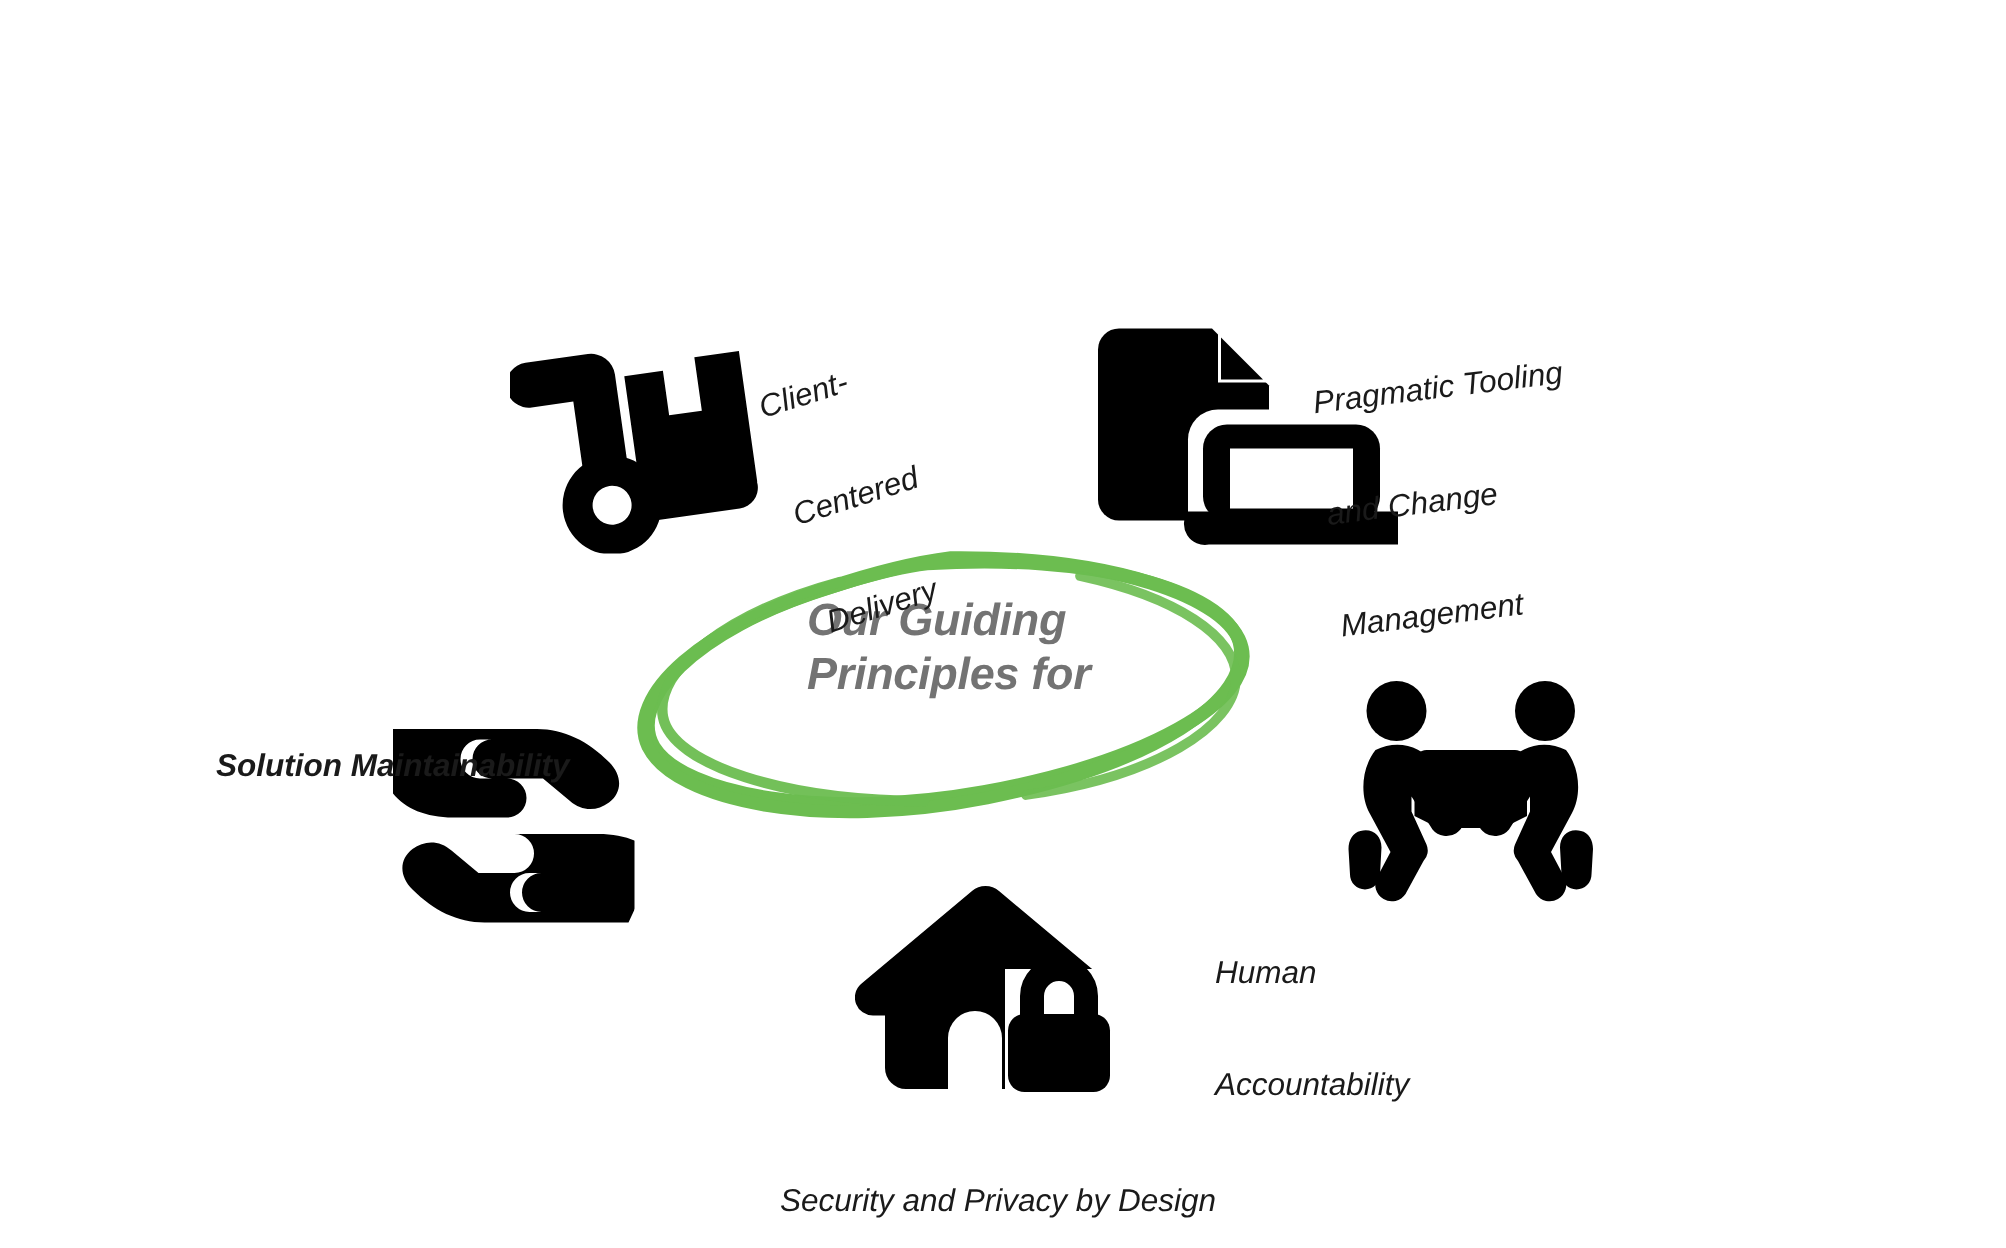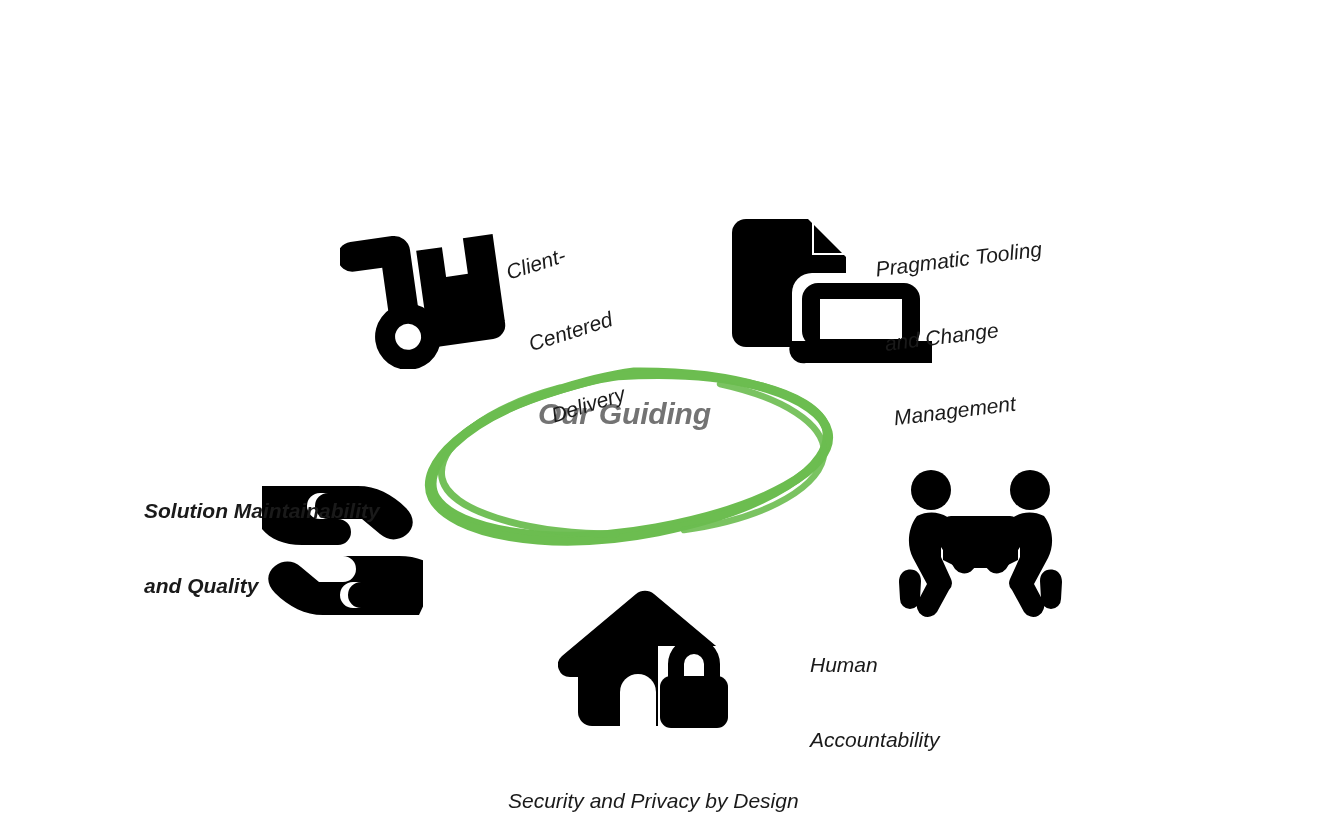--- a/index.html
+++ b/index.html
@@ -69,25 +69,25 @@
   #node-delivery .node-label { left: 156px; top: 13px; transform: rotate(-17.5deg); transform-origin: left top; }
 
   #node-tooling         { left: 716px; top: 195px;  width: 340px; height: 180px; }
   #node-tooling .node-icon   { left: 6px;  top: 20px; }
   #node-tooling .node-label  { left: 152px; top: 12px; transform: rotate(-7deg); transform-origin: left top; }
 
   #node-maintainability { left: 140px; top: 440px;  width: 300px; height: 200px; font-weight: bold; }
   #node-maintainability .node-icon  { left: 118px; top: 38px; }
   #node-maintainability .node-label { left: 4px;  top: 8px; }
 
-  #node-security        { left: 500px; top: 580px;  width: 330px; height: 190px; }
+  #node-security        { left: 512px; top: 580px;  width: 330px; height: 190px; }
   #node-security .node-icon   { left: 58px; top: 8px; }
   #node-security .node-label  { left: 8px;  top: 158px; }
 
-  #node-human           { left: 808px; top: 464px;  width: 300px; height: 200px; }
+  #node-human           { left: 808px; top: 448px;  width: 300px; height: 200px; }
   #node-human .node-icon   { left: 85px; top: 4px; }
   #node-human .node-label  { left: 2px;  top: 138px; }
 </style>
 </head>
 <body>
 
 <div class="canvas">
 
   <div class="hub">
     <svg class="hub-ellipse" viewBox="0 0 420 200">
@@ -115,20 +115,21 @@
         " opacity="0.95"></path>
         <path stroke-width="6.5" d="
           M 264 172
           C 350 160 404 126 404 94
           C 404 66 364 40 300 26
         " opacity="0.9"></path>
       </g>
     </svg>
     <div class="hub-text">
       <span class="ln">Our Guiding</span>
+      <span class="ln">Principles for</span>
     </div>
   </div>
 
   <div class="node" id="node-delivery">
     <svg class="node-icon" width="170" height="155" viewBox="0 0 170 155">
       <g fill="#000000" transform="rotate(-8 85 78)">
 
         <path d="M18 18 h42 a16 16 0 0 1 16 16 v86 a15 15 0 0 1 -30 0 V48 H18 a15 15 0 0 1 0 -30 Z"></path>
 
         <circle cx="62" cy="120" r="33"></circle>
@@ -175,21 +176,20 @@
 
         <path d="M4 8 h96 c18 0 34 8 48 22 c9 9 9 20 0 27 c-8 6 -18 6 -26 -1 l-18 -15 h-34 a13 13 0 0 1 0 -26 h-8 a13 13 0 0 0 0 26 h18
                  a13 13 0 0 1 0 26 H44 c-18 0 -32 -6 -40 -16 Z"></path>
 
         <path d="M161 137 H65 c-18 0 -34 -8 -48 -22 c-9 -9 -9 -20 0 -27 c8 -6 18 -6 26 1 l18 15 h34 a13 13 0 0 0 0 26 h8 a13 13 0 0 1 0 -26 h-18
                  a13 13 0 0 0 0 -26 h56 c18 0 32 6 40 16 Z"></path>
       </g>
     </svg>
     <div class="node-label">
       <span class="ln">Solution Maintainability</span>
-      <span class="ln">and Quality</span>
     </div>
   </div>
 
   <div class="node" id="node-security">
     <svg class="node-icon" width="175" height="140" viewBox="0 0 175 140">
       <g fill="#000000">
 
         <path d="M78 6 a14 14 0 0 1 18 0 l74 62 a12 12 0 0 1 -8 21 H12 a12 12 0 0 1 -8 -21 Z"></path>
 
         <path d="M20 70 h134 v54 a14 14 0 0 1 -14 14 H34 a14 14 0 0 1 -14 -14 Z"></path>

